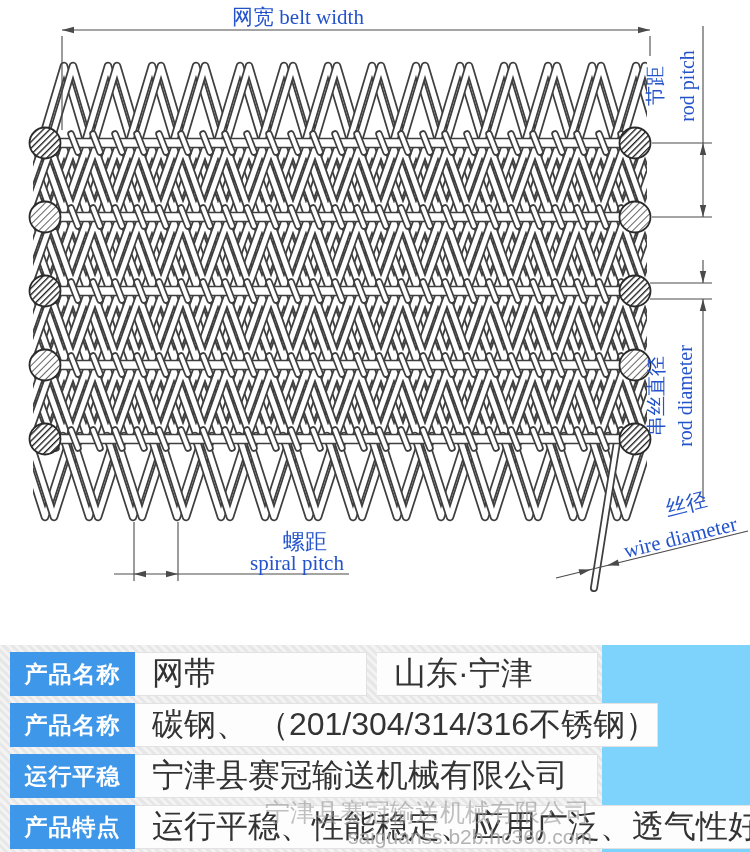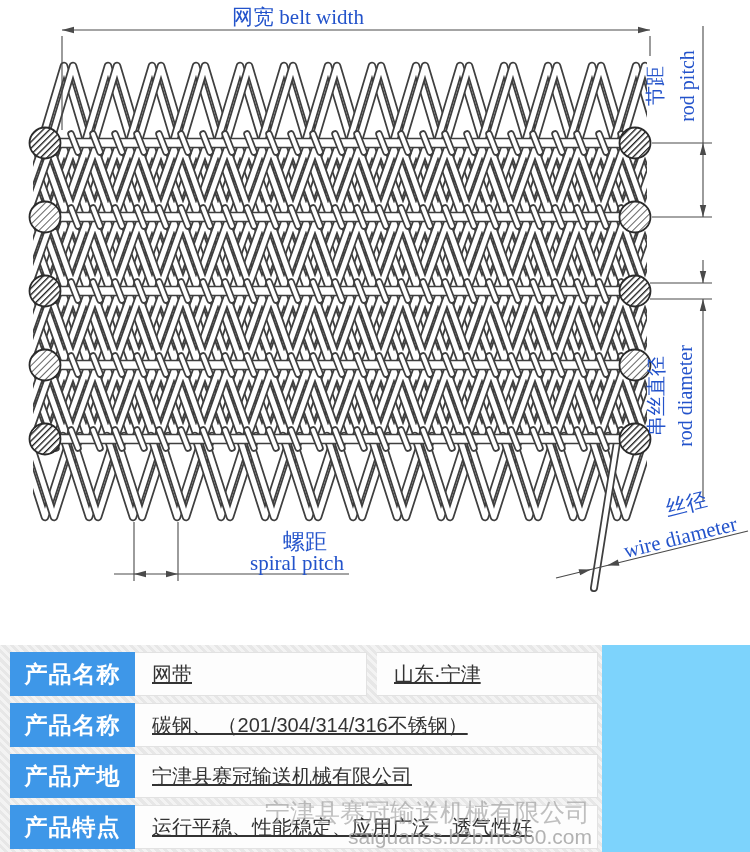--- a/index.html
+++ b/index.html
@@ -19,21 +19,21 @@
   .g2{flex:1;}
   .gfull{flex:1;}
   .lbl{
     flex:0 0 125px;background:#3e97e8;color:#fff;
     display:flex;align-items:center;justify-content:center;
     font-size:23px;font-weight:bold;letter-spacing:1px;
   }
   .val{
     flex:1;background:#fdfdfd;border:1px solid #e2e2e2;border-left:none;
     display:flex;align-items:center;padding-left:17px;
-    font-size:20px;color:#333;white-space:nowrap;overflow:hidden;text-decoration:underline;
+    font-size:32px;color:#333;white-space:nowrap;overflow:hidden;
   }
   .wm1{position:absolute;right:12px;top:151px;font-size:25px;color:#9a9a9a;opacity:.62;white-space:nowrap;}
   .wm2{position:absolute;right:10px;top:180px;font-size:21px;color:#a5a5a5;opacity:.85;white-space:nowrap;}
 </style>
 </head>
 <body>
 
 <div class="page">
 
   <div class="diagram">
@@ -544,21 +544,21 @@
 
     <div class="trow">
       <div class="cellgroup gfull">
         <div class="lbl">产品名称</div>
         <div class="val">碳钢、 （201/304/314/316不锈钢）</div>
       </div>
     </div>
 
     <div class="trow">
       <div class="cellgroup gfull">
-        <div class="lbl">产品产地</div>
+        <div class="lbl">运行平稳</div>
         <div class="val">宁津县赛冠输送机械有限公司</div>
       </div>
     </div>
 
     <div class="trow">
       <div class="cellgroup gfull">
         <div class="lbl">产品特点</div>
         <div class="val">运行平稳、性能稳定、应用广泛、透气性好</div>
       </div>
     </div>

